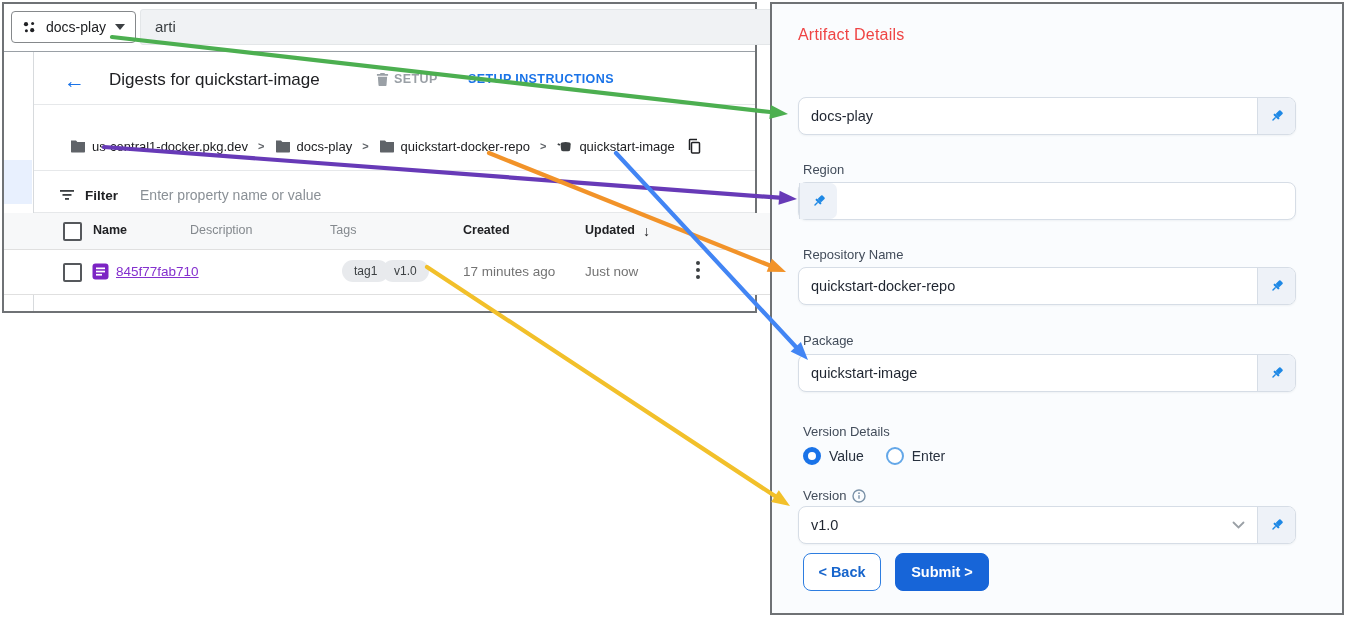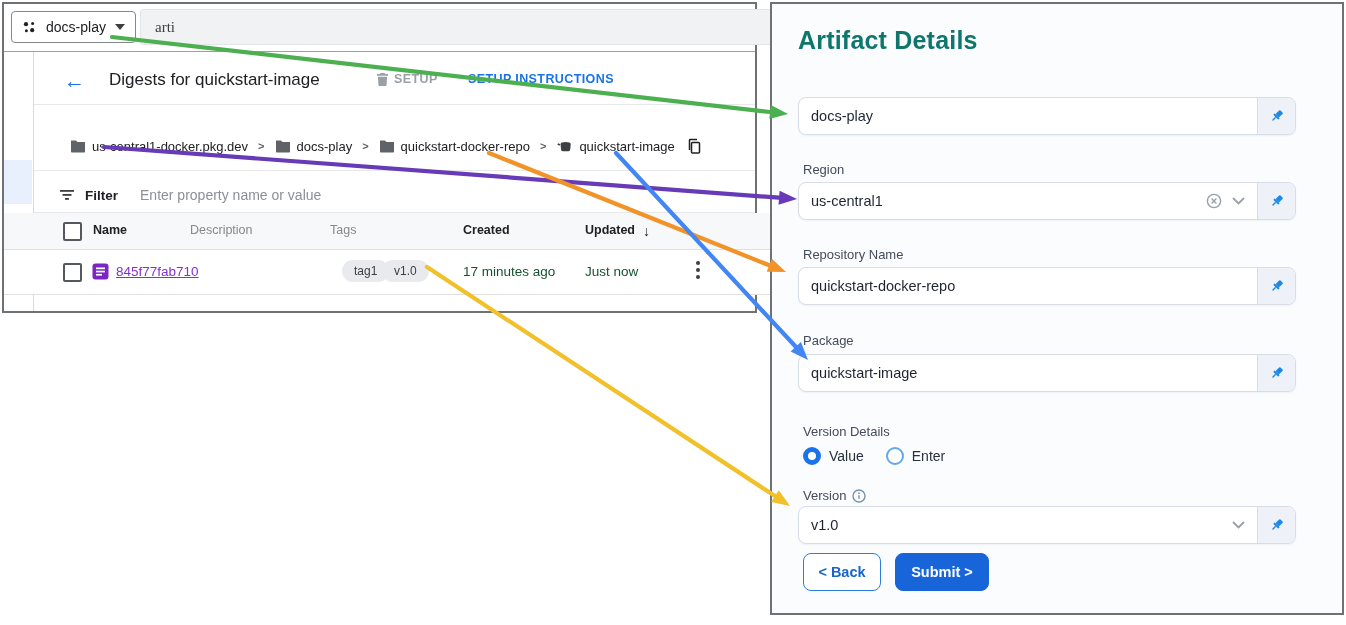--- a/index.html
+++ b/index.html
@@ -10,21 +10,21 @@
   
   .left-shot{left:2px;top:2px;width:751px;height:307px;border:2px solid #6f7275;background:#fff;}
   .lb-topbar{left:0;top:0;width:751px;height:47px;background:#fff;border-bottom:1px solid #9aa0a6;}
   .proj-btn{left:7px;top:7px;height:30px;border:1px solid #85888b;border-radius:4px;
             display:flex;align-items:center;gap:9px;padding:0 10px;background:#fff;cursor:pointer;}
   .proj-btn .lbl{font-size:14px;color:#202124;}
   .caret-down{width:0;height:0;border-left:5px solid transparent;border-right:5px solid transparent;
               border-top:6px solid #3c4043;}
   .search-box{left:136px;top:5px;width:654px;height:36px;background:#f0f2f4;border:1px solid #e3e6e8;
               border-radius:3px;font-size:15px;color:#3c4043;padding:0 0 0 14px;line-height:36px;
-              outline:none;box-sizing:border-box;font-family:Liberation Serif, serif;}
+              outline:none;box-sizing:border-box;font-family:Liberation Sans, sans-serif;}
   .lb-sidestrip{left:0;top:48px;width:29px;height:259px;background:#fff;border-right:1px solid #d7dadd;}
   .nav-active{left:0;top:108px;width:28px;height:44px;background:#e8f0fe;}
 
   .page-header{left:60px;top:60px;height:32px;display:flex;align-items:center;gap:0;}
   .back-arrow{font-size:21px;color:#1a73e8;line-height:1;cursor:pointer;}
   .page-title{font-size:17px;color:#202124;margin-left:24px;}
   .hdr-action{display:flex;align-items:center;gap:5px;font-size:12.5px;font-weight:bold;
               letter-spacing:.4px;cursor:pointer;}
   .hdr-delete{left:372px;top:68px;color:#9aa0a6;}
   .hdr-setup{left:464px;top:68px;color:#1a73e8;}
@@ -39,32 +39,32 @@
   .filter-label{font-size:13.5px;font-weight:bold;color:#202124;}
   .filter-input{border:none;background:transparent;outline:none;font-size:14px;width:400px;
                 color:#3c4043;font-family:"Liberation Sans",sans-serif;margin-left:10px;}
   .filter-input::placeholder{color:#8a9096;}
 
   .thead{left:0;top:209px;width:821px;height:36px;background:#f7f8f9;
          border-bottom:1px solid #e0e0e0;}
   .trow{left:0;top:246px;width:876px;height:44px;background:#fff;border-bottom:1px solid #e0e0e0;}
   .th{position:absolute;top:10px;font-size:12.5px;font-weight:bold;color:#202124;}
   .th.muted{color:#84898e;font-weight:normal;}
-  .cell{position:absolute;top:14px;font-size:13.5px;color:#14532d;}
+  .cell{position:absolute;top:14px;font-size:13.5px;color:#737373;}
   .checkbox{position:absolute;width:15px;height:15px;border:2px solid #55585c;border-radius:2px;
             background:#fff;cursor:pointer;}
   .digest-link{color:#8430ce;text-decoration:underline;cursor:pointer;}
   .pill{position:absolute;top:10px;height:22px;background:#e8eaed;border-radius:11px;
         font-size:12px;color:#3c4043;display:flex;align-items:center;padding:0 12px;}
   .menu-dots{position:absolute;left:692px;top:11px;cursor:pointer;display:flex;flex-direction:column;gap:3px;}
   .menu-dots i{width:4px;height:4px;border-radius:50%;background:#3c4043;display:block;}
 
   
   .right-shot{left:770px;top:2px;width:570px;height:609px;border:2px solid #6f7275;background:#fafcfe;}
-  .panel-title{left:26px;top:22px;font-size:25px;font-weight:bold;color:#0f766e;letter-spacing:.2px;}
+  .panel-title{left:26px;top:22px;font-size:16px;font-weight:normal;color:#ef4444;letter-spacing:.2px;}
   .f-label{position:absolute;font-size:13px;color:#424c5a;}
   .field{position:absolute;left:26px;width:498px;height:38px;display:flex;background:#fff;
          border:1px solid #d6dde6;border-radius:8px;box-sizing:border-box;
          box-shadow:0 1px 2px rgba(25,39,60,.05);}
   .field-main{flex:1;display:flex;align-items:center;gap:10px;padding:0 12px;font-size:14.5px;
               color:#1f2530;min-width:0;}
   .field-suffix{width:37px;border-left:1px solid #d6dde6;background:#eef2f8;border-radius:0 7px 7px 0;
                 display:flex;align-items:center;justify-content:center;cursor:pointer;}
   .push-right{margin-left:auto;display:flex;align-items:center;gap:10px;}
 
@@ -235,36 +235,20 @@
               <rect x="4.4" y="7.6" width="7.2" height="2.2" rx="1"></rect>
               <rect x="7.3" y="9.8" width="1.4" height="4.6" rx=".7"></rect>
             </g>
           </svg>
         </span>
       </div>
     </div>
 
     <span class="f-label" style="left:31px;top:158px">Region</span>
     <div class="field" style="top:178px">
-      <div class="field-main">
-        <span>us-central1</span>
-        <span class="push-right">
-          <span class="icon">
-            <svg width="16" height="16" viewBox="0 0 16 16">
-              <circle cx="8" cy="8" r="6.6" fill="none" stroke="#9aa0a6" stroke-width="1.4"></circle>
-              <path d="M5.6 5.6l4.8 4.8M10.4 5.6l-4.8 4.8" stroke="#9aa0a6" stroke-width="1.4"></path>
-            </svg>
-          </span>
-          <span class="icon">
-            <svg width="13" height="9" viewBox="0 0 13 9">
-                <path d="M1.5 1.5l5 5 5-5" fill="none" stroke="#9aa0a6" stroke-width="1.8" stroke-linecap="round"></path>
-              </svg>
-          </span>
-        </span>
-      </div>
       <div class="field-suffix">
         <span class="icon">
           <svg width="16" height="16" viewBox="0 0 16 16">
             <g fill="#1e88e5" transform="rotate(45 8 8)">
               <rect x="5.6" y="1.6" width="4.8" height="6" rx="1"></rect>
               <rect x="4.4" y="7.6" width="7.2" height="2.2" rx="1"></rect>
               <rect x="7.3" y="9.8" width="1.4" height="4.6" rx=".7"></rect>
             </g>
           </svg>
         </span>

